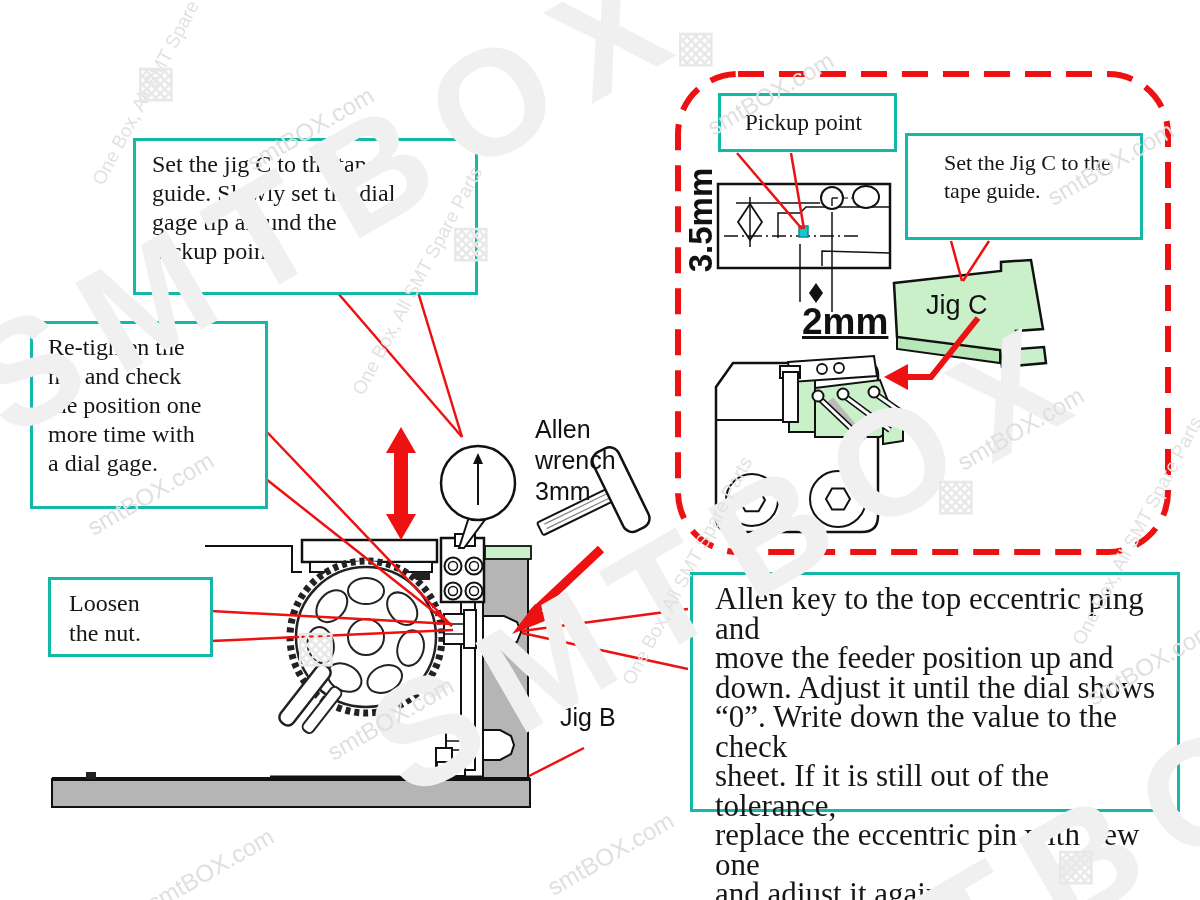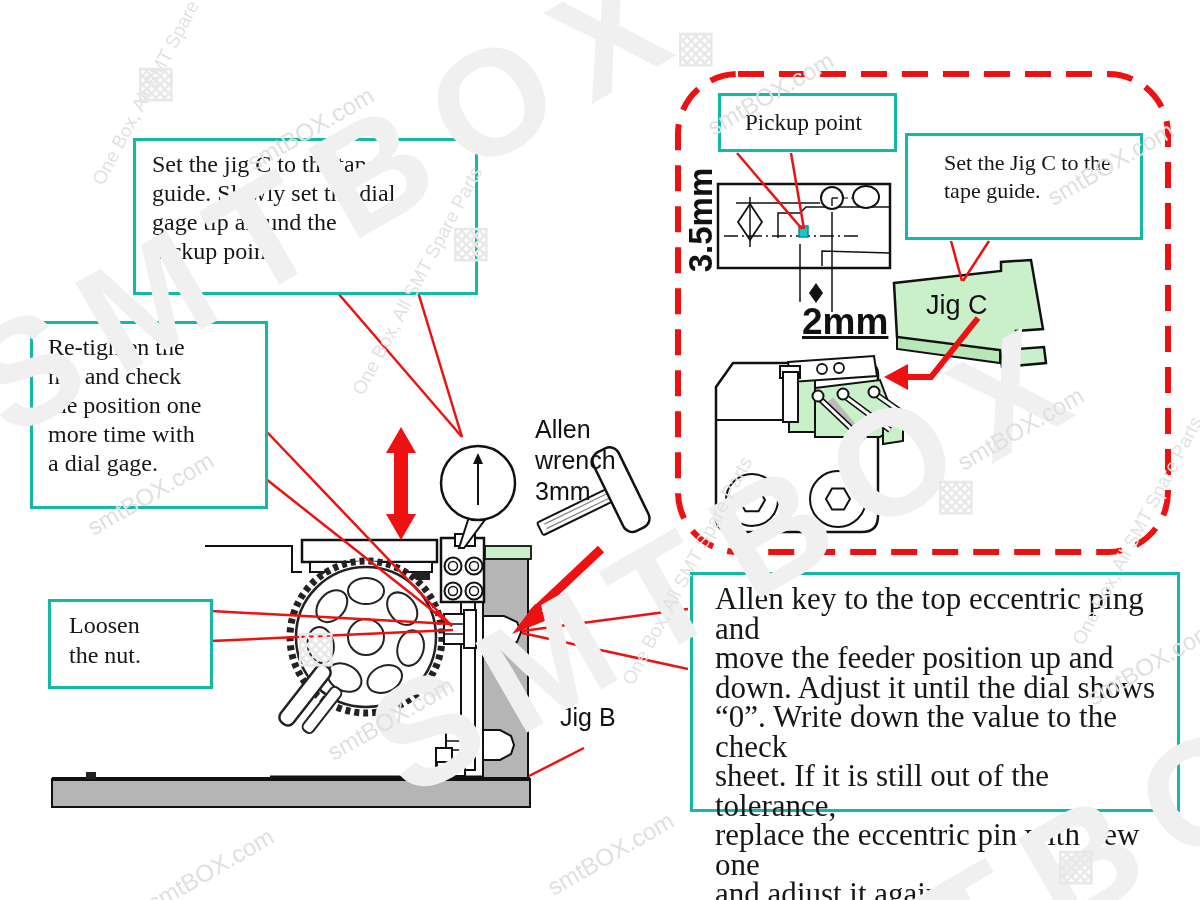--- a/index.html
+++ b/index.html
@@ -5,22 +5,22 @@
   html,body{margin:0;padding:0;background:#ffffff;}
   .canvas{position:relative;width:1200px;height:900px;background:#fff;overflow:hidden;
           font-family:"Liberation Sans",sans-serif;}
   svg{position:absolute;left:0;top:0;}
   .callout{position:absolute;background:#fff;border:3px solid #14b8a6;color:#161616;
            white-space:pre-line;box-sizing:border-box;font-family:Liberation Serif, serif;}
   .co-setjigdial{left:133px;top:138px;width:345px;height:157px;padding:9px 6px 9px 16px;
                  font-size:24px;line-height:29px;}
   .co-retighten{left:30px;top:321px;width:238px;height:188px;padding:9px 6px 9px 15px;
                 font-size:24px;line-height:29px;}
-  .co-loosen{left:48px;top:577px;width:165px;height:90px;padding:8px 6px 20px 18px;
-             font-size:24px;line-height:30px;margin-top:22px;}
+  .co-loosen{left:48px;top:577px;width:165px;height:80px;padding:8px 6px 20px 18px;
+             font-size:24px;line-height:30px;}
   .co-pickup{left:718px;top:93px;width:179px;height:59px;display:flex;align-items:center;
              padding-left:24px;font-size:23px;}
   .co-setjigc{left:905px;top:133px;width:238px;height:107px;padding:13px 6px 8px 36px;
               font-size:22px;line-height:28px;}
   .co-allenkey{left:690px;top:572px;width:490px;height:240px;padding:9px 6px 9px 22px;
                font-size:31px;line-height:29.5px;}
   .lbl{position:absolute;color:#111;white-space:pre-line;}
   .lbl-wrench{left:535px;top:414px;width:104px;font-size:25px;line-height:31px;}
   .lbl-jigb{left:560px;top:703px;font-size:25px;}
   .lbl-jigc{left:926px;top:290px;font-size:27px;}

